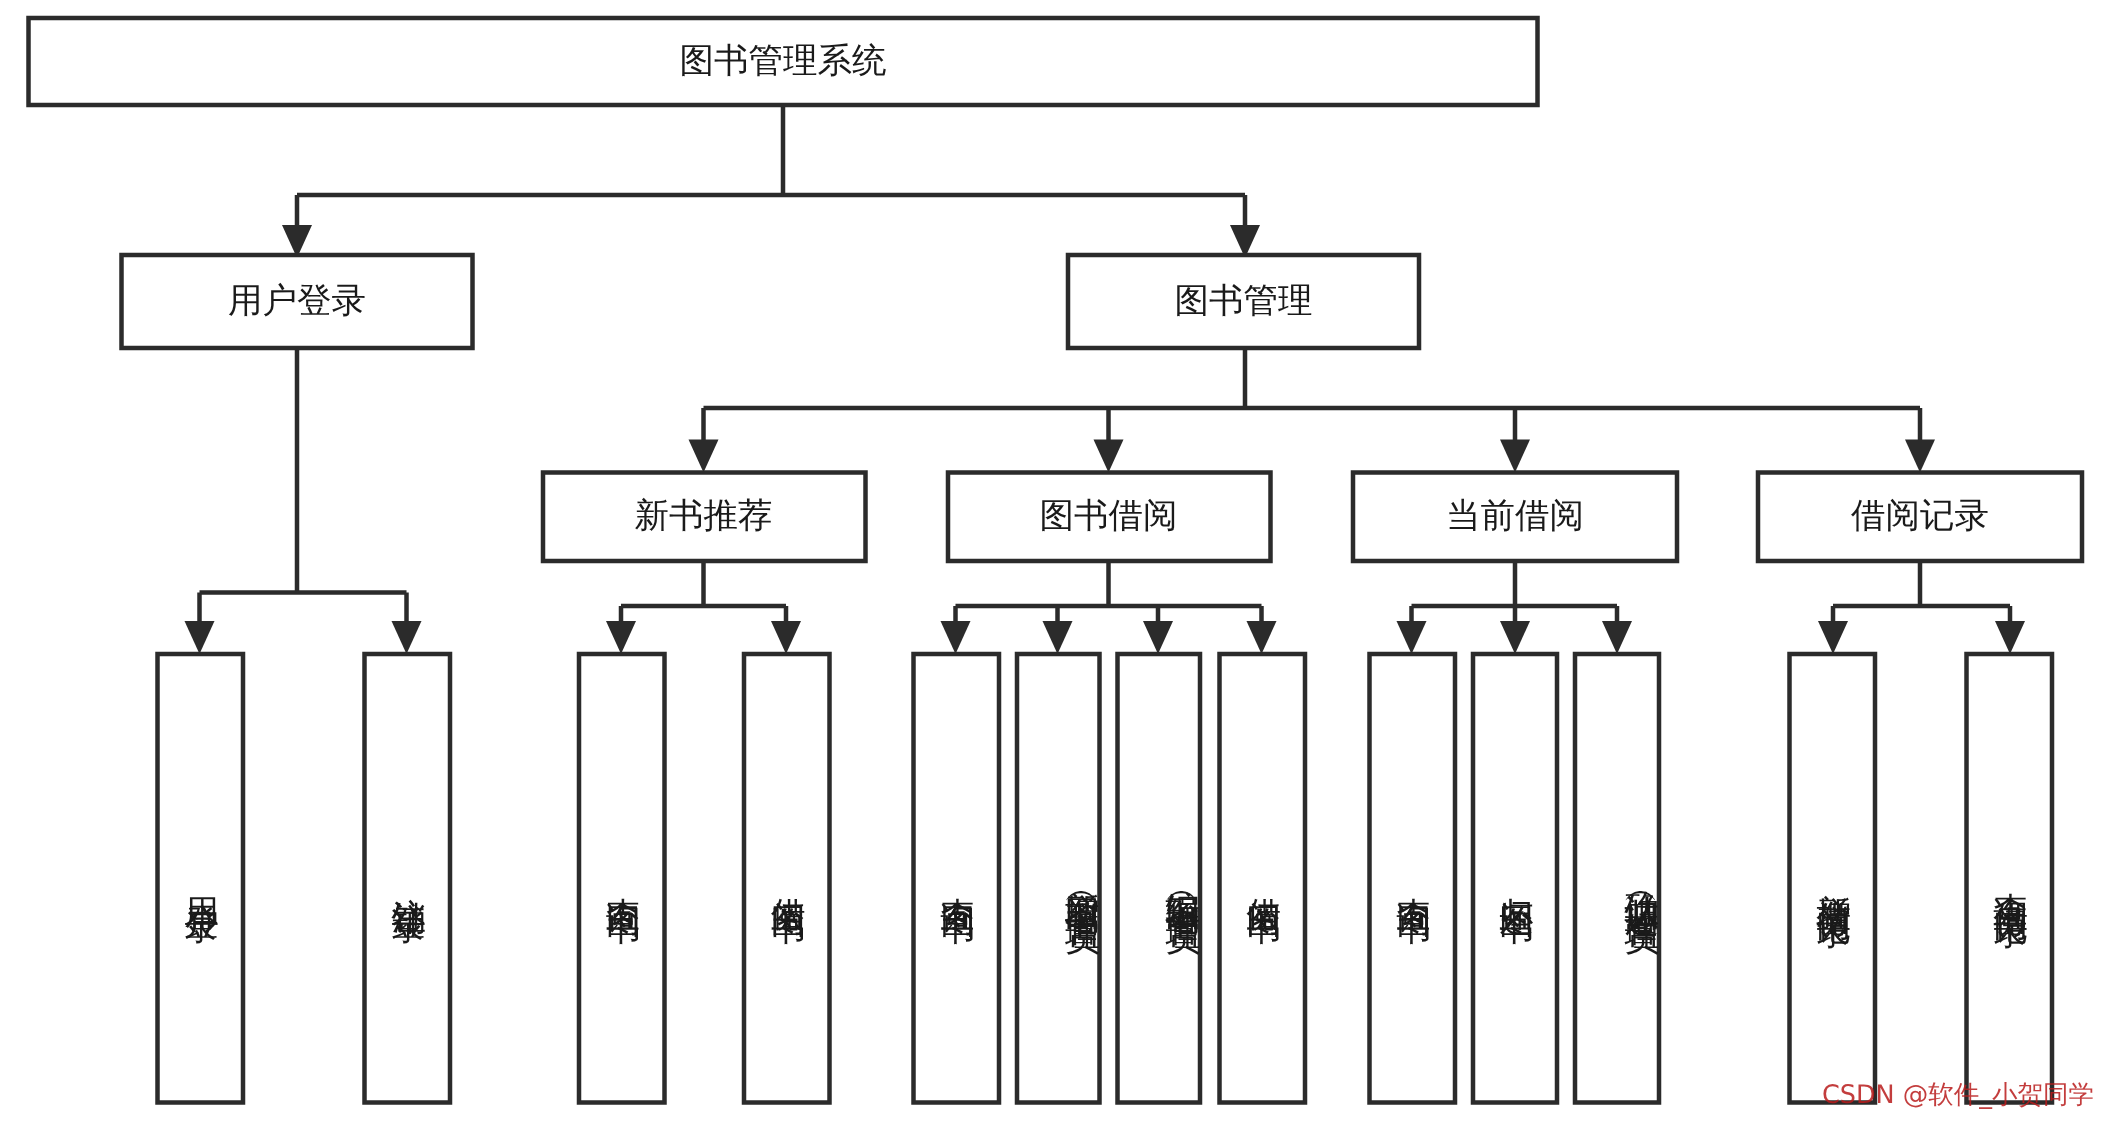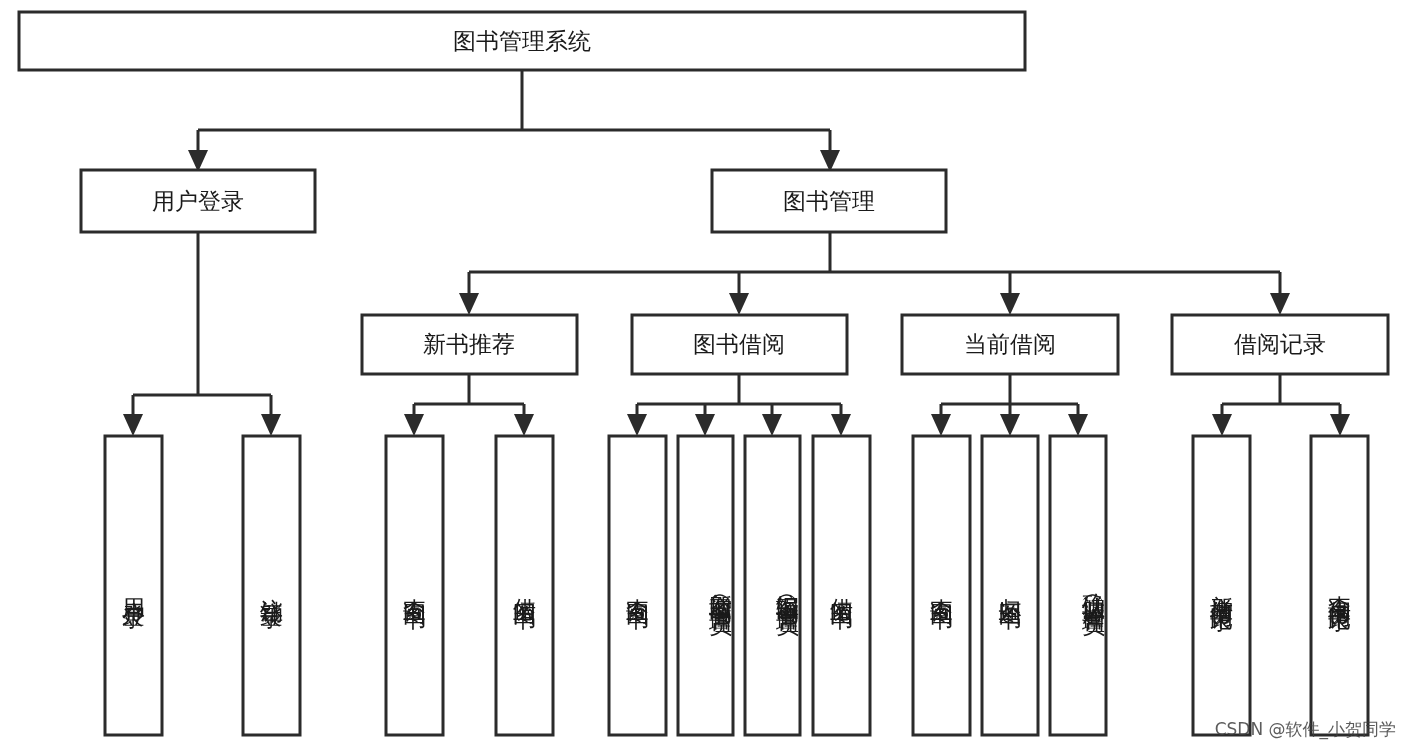--- a/index.html
+++ b/index.html
@@ -60,21 +60,21 @@
     white-space: nowrap;
     text-align: center;
     pointer-events: none;
   }
   .watermark {
     position: absolute;
     right: 8px;
     bottom: 6px;
     font-family: "DejaVu Sans", "Liberation Sans", sans-serif;
     font-size: 17px;
-    color: #404040;
+    color: #b91c1c;
     opacity: 0.85;
     white-space: nowrap;
   }
 </style>
 </head>
 <body>
 
 <div id="diagram-root">
 
   <svg class="flow" viewBox="0 0 1405 747">

